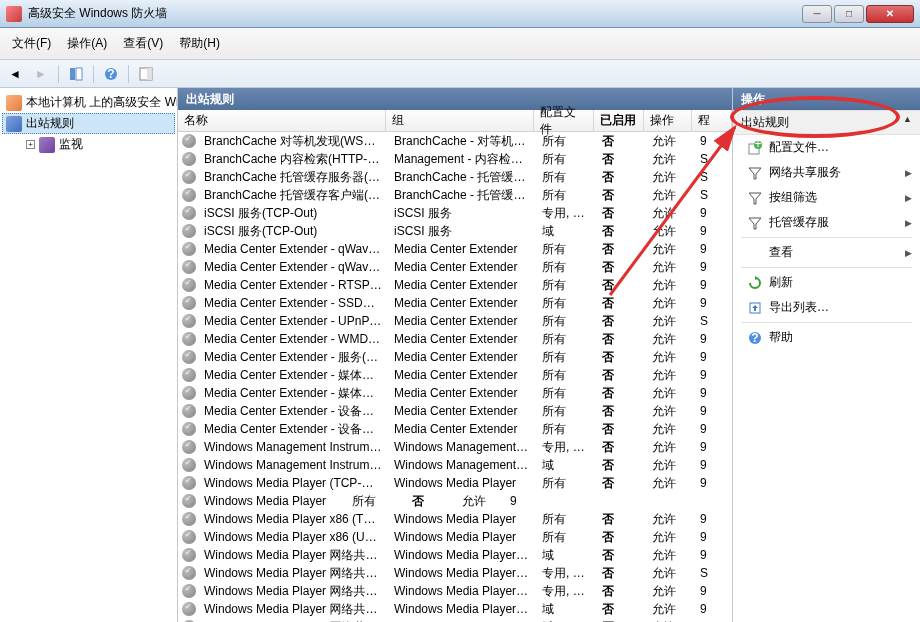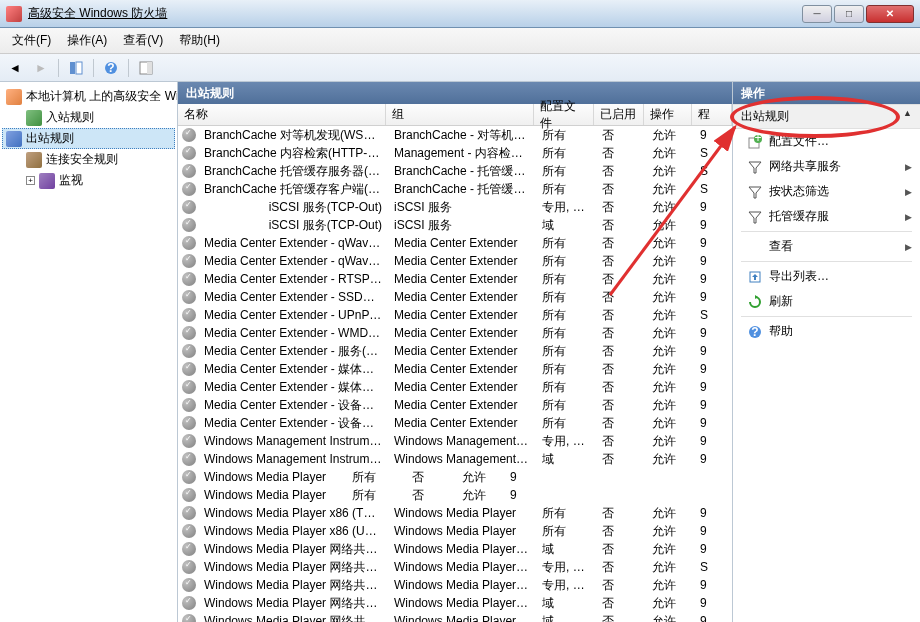--- a/index.html
+++ b/index.html
@@ -1,27 +1,27 @@
 <!DOCTYPE html>
 <html><head>
 <meta charset="utf-8">
 <style>
 * { box-sizing: border-box; margin: 0; padding: 0; font-family: "Microsoft YaHei", Tahoma, sans-serif; font-size: 12px; }
 body { background: #c0d8e8; width: 920px; height: 622px; overflow: hidden; position: relative; }
 
 .titlebar { height: 28px; background: linear-gradient(to bottom, #e8f0f8 0%, #d0e0f0 50%, #b8d0e8 100%); display: flex; align-items: center; padding: 0 6px; border-bottom: 1px solid #7090b0; }
 .titlebar .app-icon { width: 16px; height: 16px; background: linear-gradient(135deg, #ff8080, #c04040); border-radius: 2px; margin-right: 6px; }
-.titlebar .title { flex: 1; color: #000; text-decoration: underline; }
+.titlebar .title { flex: 1; color: #000; }
 .win-controls { display: flex; gap: 2px; }
 .win-btn { width: 30px; height: 18px; border: 1px solid #8090a0; background: linear-gradient(#f0f0f0, #d0d0e0); border-radius: 3px; display: flex; align-items: center; justify-content: center; cursor: pointer; }
 .win-btn.close { width: 48px; background: linear-gradient(#e07070, #c83030); border-color: #803030; }
 .win-glyph { font-size: 10px; color: #333; line-height: 1; }
 .win-btn.close .win-glyph { color: #fff; font-weight: bold; }
 
-.menubar { height: 26px; background: linear-gradient(#f8f8f8, #ececec); border-bottom: 1px solid #ccc; display: flex; align-items: center; padding: 0 4px; }
+.menubar { height: 32px; background: linear-gradient(#f8f8f8, #ececec); border-bottom: 1px solid #ccc; display: flex; align-items: center; padding: 0 4px; }
 .menu-item { padding: 2px 8px; cursor: pointer; }
 
 .toolbar { height: 28px; background: linear-gradient(#f2f6fb, #e4ecf5); border-bottom: 1px solid #bcc8d4; display: flex; align-items: center; padding: 0 4px; gap: 4px; }
 .tb-btn { width: 22px; height: 22px; border: 1px solid transparent; display: flex; align-items: center; justify-content: center; cursor: pointer; }
 .tb-sep { width: 1px; height: 18px; background: #c0c8d0; margin: 0 2px; }
 
 .workspace { display: flex; height: calc(622px - 28px - 22px - 28px); }
 
 .tree-panel { width: 178px; background: #fff; border-right: 1px solid #bcc8d4; overflow: hidden; }
 .tree-root { padding: 4px 2px; }
@@ -33,24 +33,24 @@
 .tree-icon.outbound { background: linear-gradient(135deg, #80a0e0, #4070c0); }
 .tree-icon.conn { background: linear-gradient(135deg, #c0a080, #907040); }
 .tree-icon.monitor { background: linear-gradient(135deg, #a080c0, #7040a0); }
 .tree-child { padding-left: 24px; }
 .expander { width: 9px; height: 9px; border: 1px solid #888; display: inline-flex; align-items: center; justify-content: center; font-size: 8px; line-height: 1; background: #fff; }
 
 .center-panel { flex: 1; background: #fff; display: flex; flex-direction: column; overflow: hidden; }
 .panel-header { height: 22px; background: linear-gradient(#6a88b0, #50709a); color: #fff; display: flex; align-items: center; padding: 0 8px; font-weight: bold; }
 .col-headers { height: 22px; display: flex; border-bottom: 1px solid #d0d0d0; background: linear-gradient(#fdfdfd, #f0f0f0); }
 .col-h { border-right: 1px solid #d8d8d8; padding: 3px 6px; display: flex; align-items: center; cursor: pointer; }
-.col-name { width: 208px; text-align: right; }
+.col-name { width: 208px; }
 .col-group { width: 148px; }
 .col-profile { width: 60px; }
-.col-enabled { width: 50px; }
+.col-enabled { width: 50px; font-weight: bold; }
 .col-action { width: 48px; }
 .col-prog { flex: 1; }
 
 .rows { flex: 1; overflow-y: auto; overflow-x: hidden; }
 .row { display: flex; height: 18px; align-items: center; }
 .cell { padding: 0 6px; white-space: nowrap; overflow: hidden; text-overflow: ellipsis; }
 .row-icon { width: 14px; height: 14px; border-radius: 50%; background: radial-gradient(circle at 30% 30%, #c0c0c0, #808080); flex-shrink: 0; margin-left: 4px; margin-right: 2px; position: relative; }
 .row-icon::after { content: "✓"; position: absolute; font-size: 8px; color: #fff; left: 3px; top: 0; }
 
 .actions-panel { width: 188px; background: #fff; border-left: 1px solid #bcc8d4; display: flex; flex-direction: column; }
@@ -123,31 +123,23 @@
 </div>
 
 <div class="workspace">
 
   <div class="tree-panel">
     <div class="tree-root">
       <div class="tree-node">
         <span class="tree-icon firewall"></span>
         <span>本地计算机 上的高级安全 Win</span>
       </div>
-      <div class="tree-node tree-child">
-        <span class="tree-icon inbound"></span>
-        <span>入站规则</span>
-      </div>
       <div class="tree-node tree-child selected">
         <span class="tree-icon outbound"></span>
         <span>出站规则</span>
-      </div>
-      <div class="tree-node tree-child">
-        <span class="tree-icon conn"></span>
-        <span>连接安全规则</span>
       </div>
       <div class="tree-node tree-child">
         <span class="expander">+</span>
         <span class="tree-icon monitor"></span>
         <span>监视</span>
       </div>
     </div>
   </div>
 
   <div class="center-panel">
@@ -329,20 +321,21 @@
           <span class="row-icon"></span>
           <span class="cell col-name" style="width:190px">Windows Management Instrumentati…</span>
           <span class="cell col-group">Windows Management In…</span>
           <span class="cell col-profile">域</span>
           <span class="cell col-enabled">否</span>
           <span class="cell col-action">允许</span>
           <span class="cell col-prog">9</span>
         </div>
         <div class="row">
           <span class="row-icon"></span>
+          <span class="cell col-name" style="width:190px">Windows Media Player (TCP-Out)</span>
           <span class="cell col-group">Windows Media Player</span>
           <span class="cell col-profile">所有</span>
           <span class="cell col-enabled">否</span>
           <span class="cell col-action">允许</span>
           <span class="cell col-prog">9</span>
         </div>
         <div class="row">
           <span class="row-icon"></span>
           <span class="cell col-group">Windows Media Player</span>
           <span class="cell col-profile">所有</span>
@@ -442,21 +435,21 @@
         </span>
       <span>网络共享服务</span>
       <span class="chevron">▶</span>
     </div>
     <div class="action-item">
       <span class="action-icon">
           <svg class="icon-svg">
             <polygon points="2,3 14,3 9,9 9,14 7,14 7,9" fill="none" stroke="#555"></polygon>
           </svg>
         </span>
-      <span>按状态筛选</span>
+      <span>按组筛选</span>
       <span class="chevron">▶</span>
     </div>
     <div class="action-item">
       <span class="action-icon">
           <svg class="icon-svg">
             <polygon points="2,3 14,3 9,9 9,14 7,14 7,9" fill="none" stroke="#555"></polygon>
           </svg>
         </span>
       <span>托管缓存服</span>
       <span class="chevron">▶</span>
@@ -464,34 +457,34 @@
     <div class="action-sep"></div>
     <div class="action-item">
       <span class="action-icon"></span>
       <span>查看</span>
       <span class="chevron">▶</span>
     </div>
     <div class="action-sep"></div>
     <div class="action-item">
       <span class="action-icon">
           <svg class="icon-svg">
+            <path d="M8 3 A5 5 0 1 1 3 8" fill="none" stroke="#30a030" stroke-width="2"></path>
+            <polygon points="8,1 8,5 11,3" fill="#30a030"></polygon>
+          </svg>
+        </span>
+      <span>刷新</span>
+    </div>
+    <div class="action-item">
+      <span class="action-icon">
+          <svg class="icon-svg">
             <rect x="3" y="3" width="10" height="10" fill="#fff" stroke="#4080c0"></rect>
             <polygon points="8,5 11,8 9,8 9,11 7,11 7,8 5,8" fill="#4080c0"></polygon>
           </svg>
         </span>
       <span>导出列表…</span>
-    </div>
-    <div class="action-item">
-      <span class="action-icon">
-          <svg class="icon-svg">
-            <path d="M8 3 A5 5 0 1 1 3 8" fill="none" stroke="#30a030" stroke-width="2"></path>
-            <polygon points="8,1 8,5 11,3" fill="#30a030"></polygon>
-          </svg>
-        </span>
-      <span>刷新</span>
     </div>
     <div class="action-sep"></div>
     <div class="action-item">
       <span class="action-icon">
           <svg class="icon-svg">
             <circle cx="8" cy="8" r="6" fill="#5090e0"></circle>
             <text x="8" y="12" text-anchor="middle" fill="#fff" font-size="10" font-weight="bold">?</text>
           </svg>
         </span>
       <span>帮助</span>

